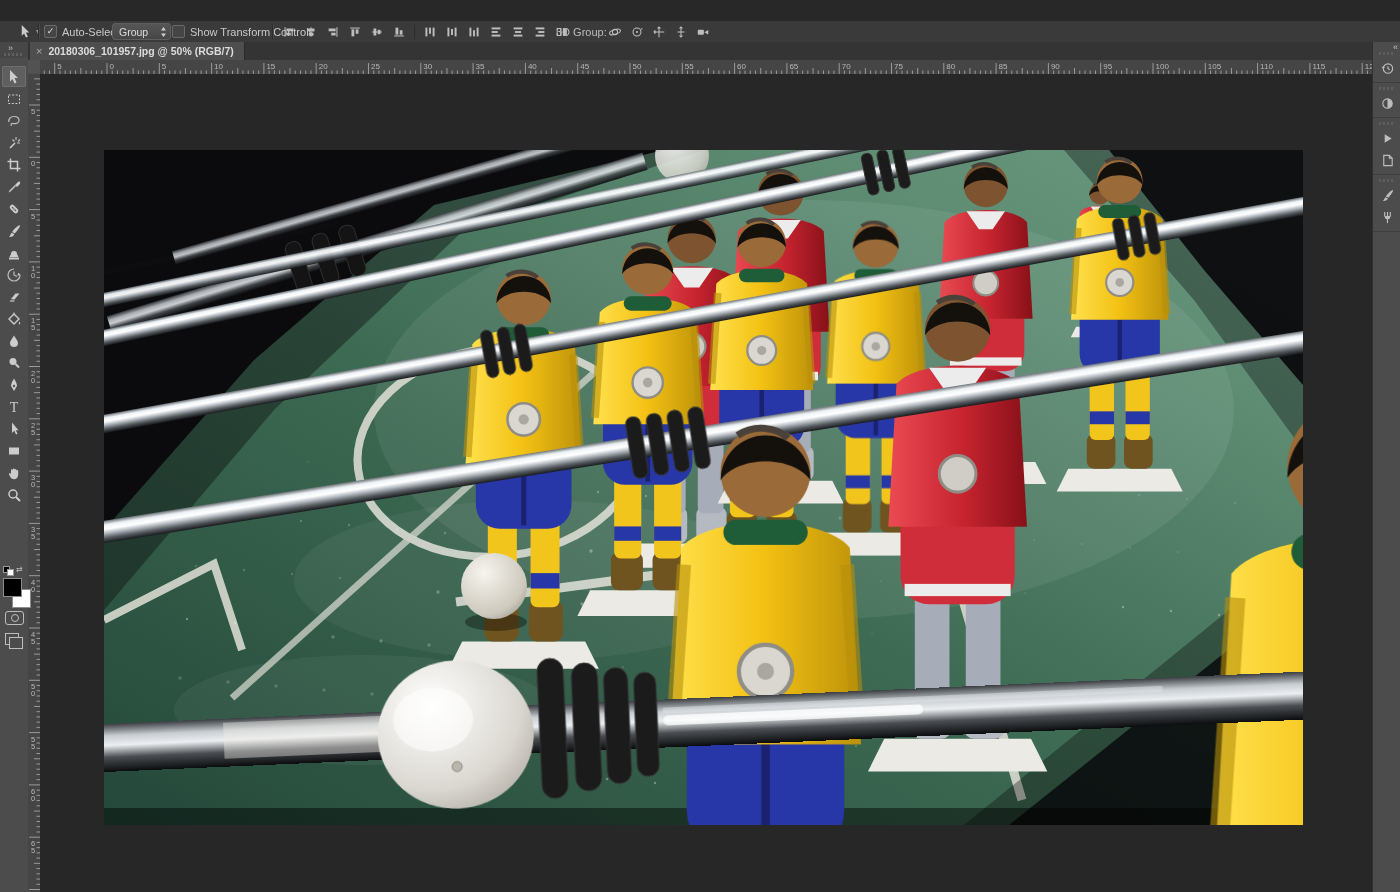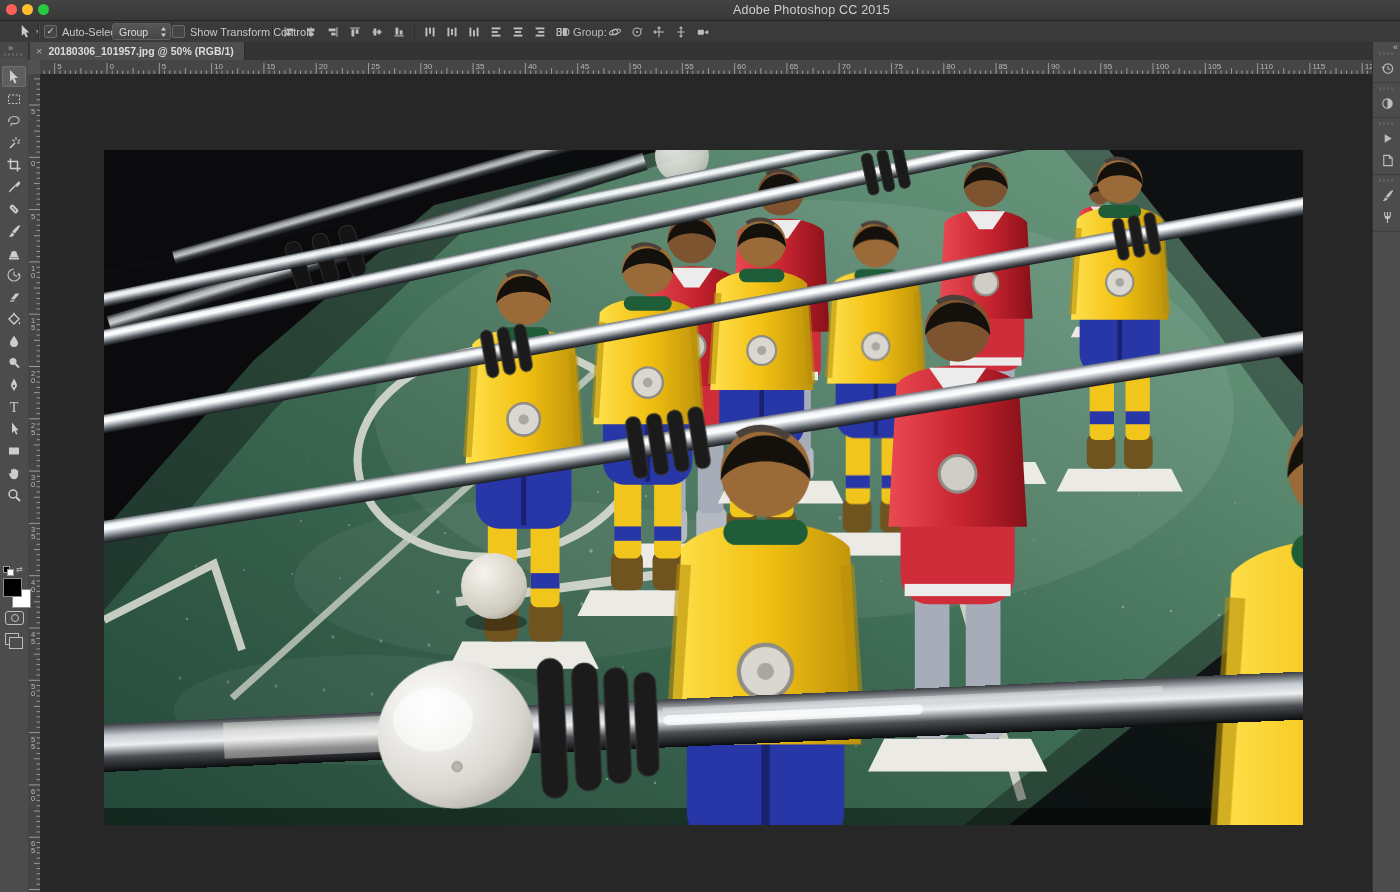--- a/index.html
+++ b/index.html
@@ -55,28 +55,20 @@
   .pgrip{width:16px;height:3px;margin:4px auto 2px auto;
          background:repeating-linear-gradient(90deg,#5e5e5e 0 2px,transparent 2px 4px);}
   .pbtn{width:24px;height:22px;margin:0 auto;display:flex;align-items:center;justify-content:center;}
   .pgroup{border-bottom:1px solid #3e3e3e;padding-bottom:3px;}
 </style>
 </head>
 <body>
 
 <div id="app">
 
-  <div id="titlebar">
-    <div id="tlights">
-        <span class="tlight" style="left: 6px; background: rgb(255, 95, 87);"></span>
-        <span class="tlight" style="left: 22px; background: rgb(254, 188, 46);"></span>
-        <span class="tlight" style="left: 38px; background: rgb(40, 200, 64);"></span>
-      </div>
-    <span id="win-title">Adobe Photoshop CC 2015</span>
-  </div>
 
   <div id="optionsbar">
     <div class="abs" style="left:14px">
         <span class="oicon" id="opt-move-icon">
           <svg width="15" height="15" viewBox="0 0 16 16">
             <path d="M4,1 L12,9 H8.5 L10.5,13.5 L8.5,14.5 L6.5,10 L4,12.5 Z" fill="#ccc"></path>
           </svg>
         </span>
         <span style="color:#9a9a9a;font-size:8px;">▾</span>
       </div>
@@ -222,21 +214,21 @@
             <rect x="2" y="5.5" width="7" height="5.5" rx="1" class="f"></rect>
             <path d="M9.5,8.2 L14,5.8 v5 Z" class="f"></path>
           </svg>
         </span>
       </div>
   </div>
 
   <div id="tabrow">
     <div id="doc-tab">
       <span id="tab-close">×</span>
-      <span id="tab-title">20180306_101957.jpg @ 50% (RGB/1)</span>
+      <span id="tab-title">20180306_101957.jpg @ 50% (RGB/7)</span>
     </div>
   </div>
 
   <div id="toolbar-header">
     <span id="toolbar-collapse">»</span>
     <span id="toolbar-grip"></span>
   </div>
   <div id="toolbar">
     <div id="tools">
         <div class="tool selected" style="top: 8px;">

